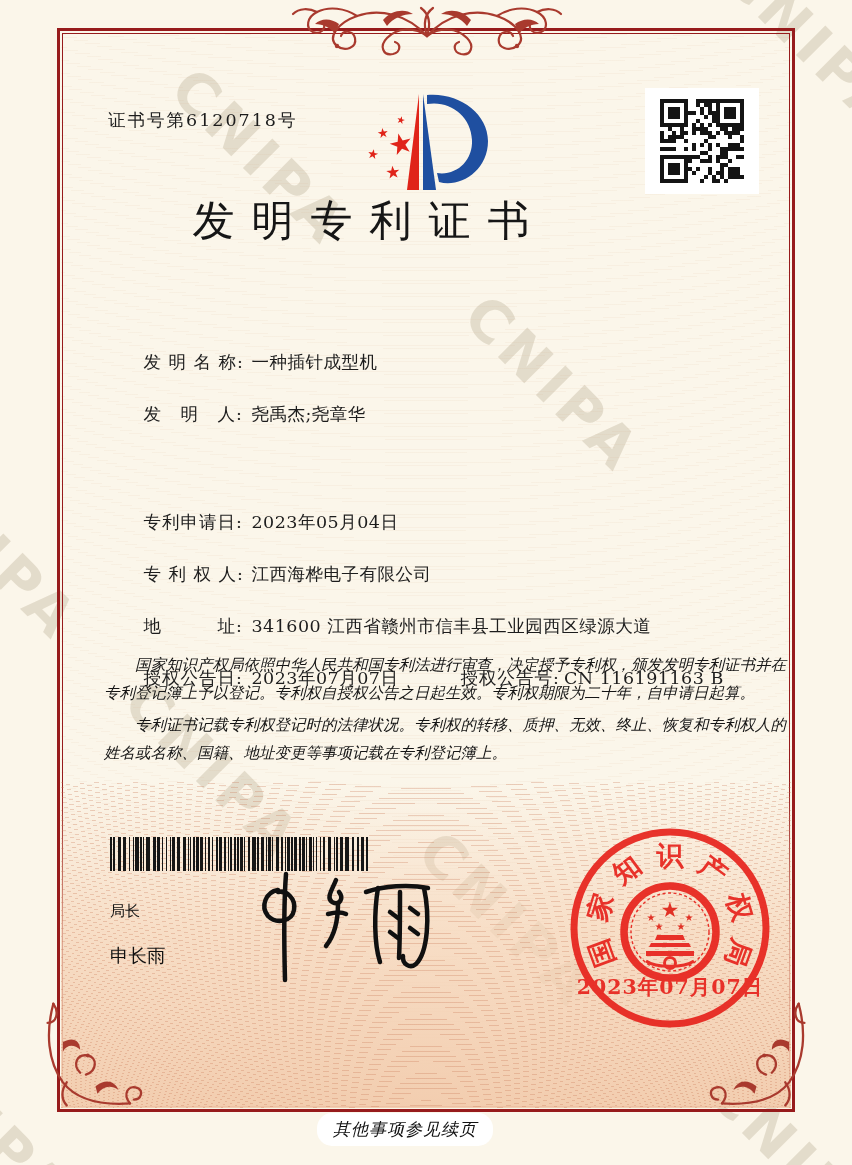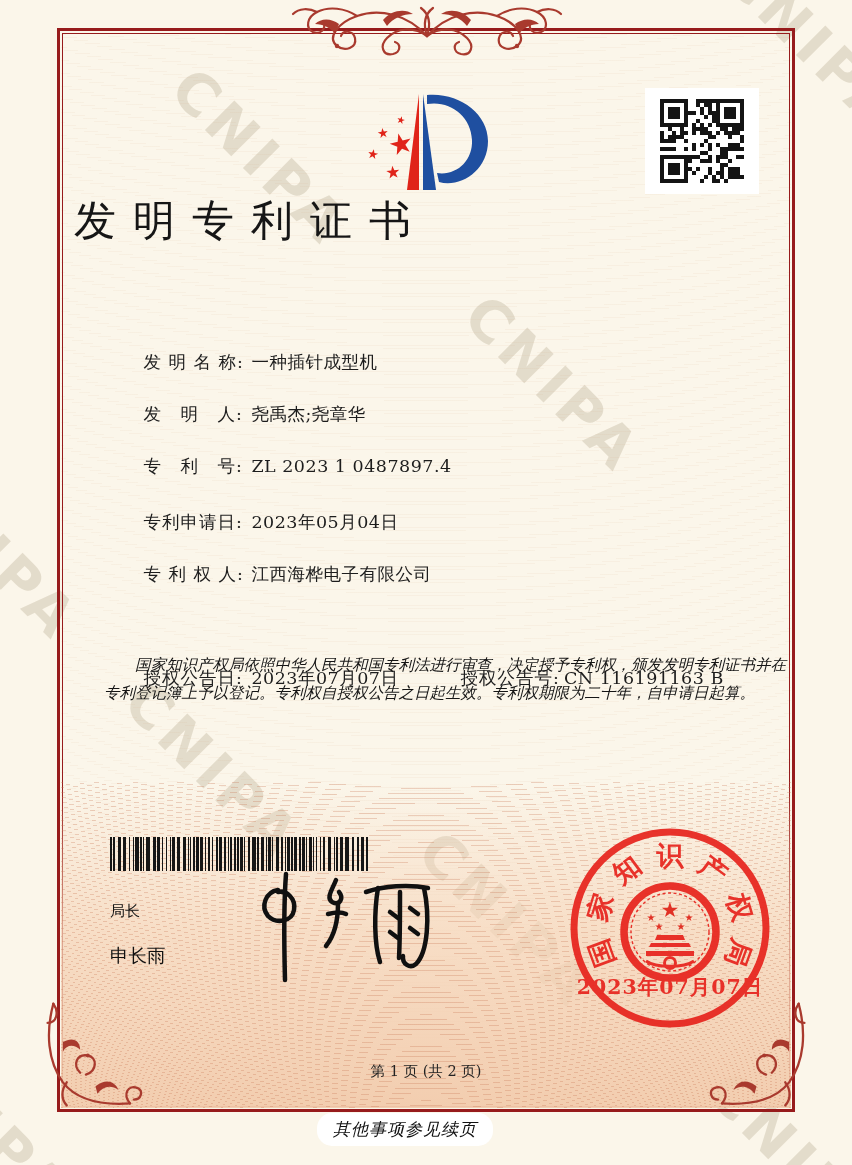--- a/index.html
+++ b/index.html
@@ -26,21 +26,21 @@
   .frame-waves{position:absolute;left:61px;top:33px;width:730px;height:1075px;z-index:1;
       background:repeating-radial-gradient(1600px 520px at 50% 150%, rgba(210,160,120,.08) 0 1px, rgba(0,0,0,0) 1px 10px);}
 
   .orn{position:absolute;z-index:4;}
 
   
   .content-layer{position:absolute;inset:0;z-index:3;}
   .cert-no{position:absolute;left:108px;top:108px;font-size:17.5px;letter-spacing:2px;}
   .logo{position:absolute;left:352px;top:82px;}
   .qr-box{position:absolute;left:645px;top:88px;}
-  .title{position:absolute;left:57px;top:193px;width:608px;
+  .title{position:absolute;left:57px;top:193px;width:608px;text-align:center;
          font-size:42px;letter-spacing:17px;text-indent:17px;color:#161616;}
   .row{position:absolute;left:110px;font-size:17.5px;white-space:pre;color:#1d1d1d;}
   .row .lbl{display:inline-block;min-width:104px;letter-spacing:1px;margin-top:28px;}
   .row .val{margin-left:4px;letter-spacing:.5px;}
   .row .lbl2{margin-left:62px;letter-spacing:1px;}
   .paras{position:absolute;left:104px;top:652px;width:682px;}
   .paras p{font-size:15.5px;font-style:italic;line-height:1.8;text-indent:2em;text-align:justify;color:#151515;margin-bottom:4px;}
   .barcode{position:absolute;left:110px;top:837px;}
   .officer-title{position:absolute;left:110px;top:902px;font-size:15px;font-family:"DejaVu Sans","Liberation Sans",sans-serif;color:#111;}
   .officer-name{position:absolute;left:110px;top:943px;font-size:18.5px;font-family:Liberation Sans, sans-serif;color:#111;}
@@ -102,20 +102,21 @@
       <path d="M60,92 C70,84 80,86 84,96 C76,90 68,92 62,100 Z" fill="var(--ornament)" stroke="none"></path>
       <circle cx="52" cy="60" r="2" fill="var(--ornament)" stroke="none"></circle>
     </g>
   </svg>
   <svg class="orn" style="left:699px;top:998px" width="115" height="115" viewBox="0 0 120 120">
     <use href="#cornerG" transform="translate(120,0) scale(-1,1)"></use>
   </svg>
 
   <div class="content-layer">
 
+    <div class="cert-no">证书号第6120718号</div>
 
     <svg class="logo" width="150" height="115" viewBox="0 0 150 115">
       <polygon points="67,12 55,108 67,108" fill="var(--logo_red)"></polygon>
       <polygon points="71,12 71,108 84,108" fill="var(--logo_blue)"></polygon>
       <path d="M75,13 C106,10 136,31 136,59 C136,89 108,106 87,100 L85,91 C104,94 121,79 120,58 C119,34 98,18 75,22 Z" fill="var(--logo_blue)"></path>
       <text class="star" x="49" y="38" font-size="10" transform="rotate(14 49 38)">★</text>
       <text class="star" x="31" y="51" font-size="13" transform="rotate(-8 31 51)">★</text>
       <text class="star" x="49" y="62" font-size="28" transform="rotate(-14 49 62)">★</text>
       <text class="star" x="21" y="72" font-size="13" transform="rotate(10 21 72)">★</text>
       <text class="star" x="41" y="90" font-size="17" transform="rotate(-6 41 90)">★</text>
@@ -355,35 +356,36 @@
     </svg>
 
     <div class="title">发明专利证书</div>
 
     <div class="row" style="top:302px">
       <span class="lbl">发 明 名 称:</span><span class="val">一种插针成型机</span>
     </div>
     <div class="row" style="top:354px">
       <span class="lbl">发　明　人:</span><span class="val">尧禹杰;尧章华</span>
     </div>
-    <div class="row" style="top:406px">
-      <span class="lbl">专　利　号:</span><span class="val">ZL 2023 1 0487897.4</span>
-    </div>
     <div class="row" style="top:462px">
       <span class="lbl">专利申请日:</span><span class="val">2023年05月04日</span>
     </div>
     <div class="row" style="top:514px">
       <span class="lbl">专 利 权 人:</span><span class="val">江西海桦电子有限公司</span>
     </div>
+    <div class="row" style="top:566px">
+      <span class="lbl">地　　　址:</span><span class="val">341600 江西省赣州市信丰县工业园西区绿源大道</span>
+    </div>
     <div class="row" style="top:618px">
       <span class="lbl">授权公告日:</span><span class="val">2023年07月07日</span><span class="lbl2">授权公告号:</span><span class="val">CN 116191163 B</span>
     </div>
 
     <div class="paras">
       <p>国家知识产权局依照中华人民共和国专利法进行审查，决定授予专利权，颁发发明专利证书并在专利登记簿上予以登记。专利权自授权公告之日起生效。专利权期限为二十年，自申请日起算。</p>
+      <p>专利证书记载专利权登记时的法律状况。专利权的转移、质押、无效、终止、恢复和专利权人的姓名或名称、国籍、地址变更等事项记载在专利登记簿上。</p>
     </div>
 
     <svg class="barcode" width="264" height="34" viewBox="0 0 264 34">
       <g id="barcode-bars">
           <rect x="0" y="0" width="2" height="34" fill="#161616"></rect>
           <rect x="3" y="0" width="2" height="34" fill="#161616"></rect>
           <rect x="8" y="0" width="3" height="34" fill="#161616"></rect>
           <rect x="13" y="0" width="3" height="34" fill="#161616"></rect>
           <rect x="19" y="0" width="1" height="34" fill="#161616"></rect>
           <rect x="23" y="0" width="1" height="34" fill="#161616"></rect>
@@ -491,17 +493,16 @@
         <text class="star" x="11" y="-6" font-size="10" fill="var(--seal_red)" stroke="none">★</text>
         <path d="M-13,3 L13,3 L15,8 L-15,8 Z" stroke="none"></path>
         <path d="M-19,11 L19,11 L21,15 L-21,15 Z" stroke="none"></path>
         <path d="M-24,19 L24,19 L24,24 L-24,24 Z" stroke="none"></path>
         <circle cx="0" cy="31" r="5.5" fill="none" stroke-width="3"></circle>
         <path d="M-24,29 C-14,36 14,36 24,29" fill="none" stroke-width="3"></path>
       </g>
       <text class="seal-date" x="0" y="66">2023年07月07日</text>
     </svg>
 
-    <div class="page-info">第 1 页 (共 2 页)</div>
   </div>
 
   <div class="continuation">其他事项参见续页</div>
 </div>
 
 </body></html>

